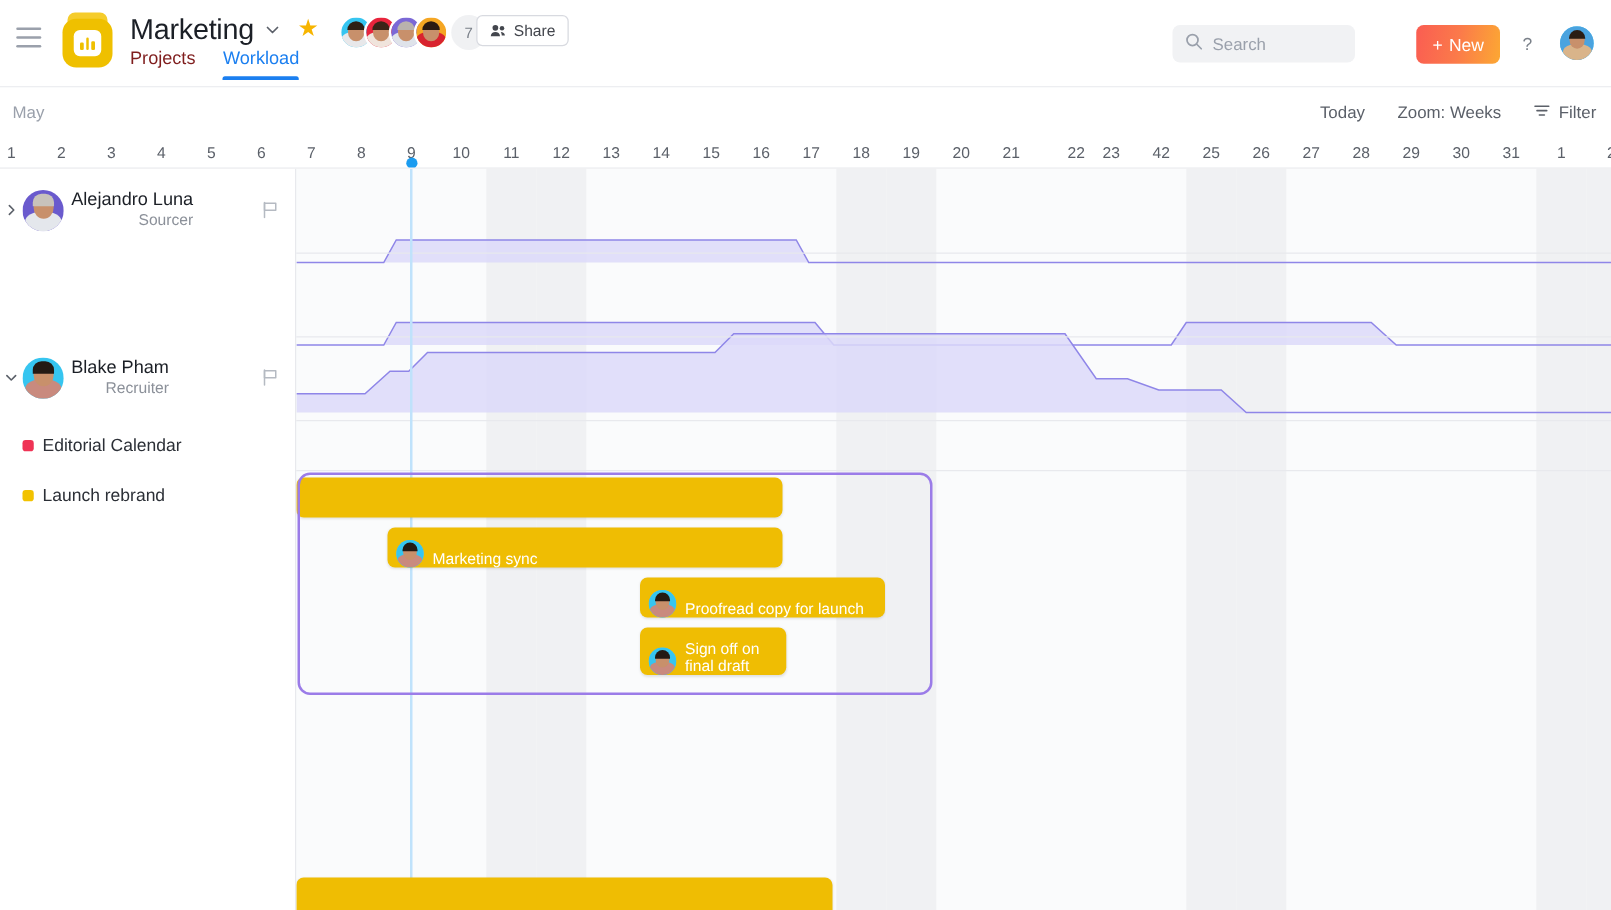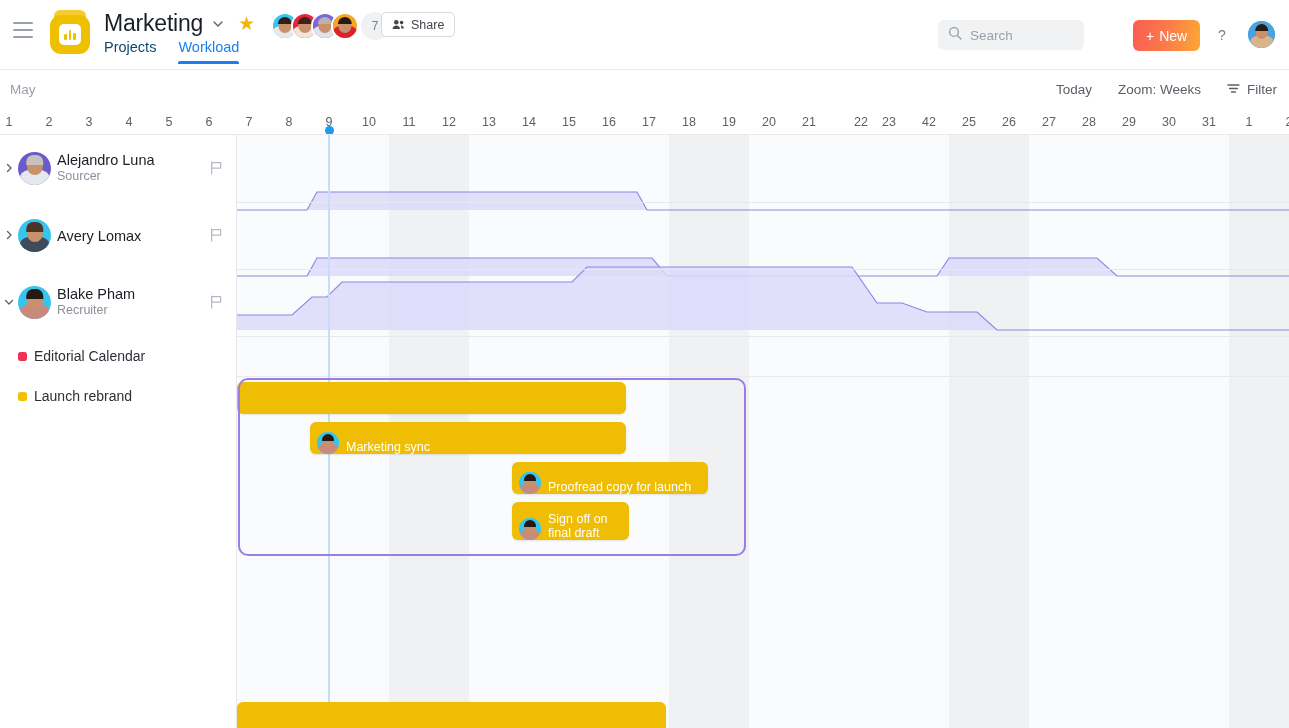--- a/index.html
+++ b/index.html
@@ -52,21 +52,21 @@
     white-space: nowrap; cursor: pointer;
   }
   .caret-title {
     position: absolute; left: 210px; top: 16px; width: 16px; height: 16px; cursor: pointer;
   }
   .caret-title svg { display: block; }
   .star { position: absolute; left: 238px; top: 14px; font-size: 19px; color: #f7b500; cursor: pointer; line-height: 19px; }
 
   .tabs { position: absolute; left: 104px; top: 39px; display: flex; gap: 22px; }
   .tab {
-    font-size: 14.5px; color: #0c4a6e; padding-bottom: 9px; cursor: pointer;
+    font-size: 14.5px; color: #7f1d1d; padding-bottom: 9px; cursor: pointer;
     position: relative; white-space: nowrap;
   }
   .tab.active { color: #1b7ff0; }
   .tab.active::after {
     content: ""; position: absolute; left: 0; right: 0; bottom: 0; height: 3px;
     background: #1b7ff0; border-radius: 2px 2px 0 0;
   }
 
   .avgroup { position: absolute; left: 271px; top: 12px; display: flex; align-items: center; }
   .av {
@@ -137,21 +137,21 @@
     font-size: 12.5px; color: #5b6069;
   }
 
   
   .gridarea {
     position: absolute; left: 0; top: 135px; width: 1289px; height: 593px;
     overflow: hidden; background: #fafbfc;
   }
   .sidebar {
     position: absolute; left: 0; top: 0; width: 237px; height: 593px;
-    background: #fff; z-index: 6; border-right: 1px solid #e8e9ed;
+    background: #fff; z-index: 6; border-right: 1px solid #e8e9ed; text-align: right;
   }
   .timeline {
     position: absolute; left: 237px; top: 0; width: 1052px; height: 593px;
     background: #fafbfc;
   }
   .weekend {
     position: absolute; top: 0; height: 593px; background: #eceef0; opacity: .75;
   }
   .todayline { position: absolute; top: 0; width: 2px; height: 593px; background: #bfe2fb; z-index: 3; }
   .todaydot {
@@ -432,39 +432,20 @@
           </div>
           <div class="rowtext" style="top: 17px;">
             <div class="rowname">Alejandro Luna</div>
             <div class="rowrole">Sourcer</div>
           </div>
           <div class="flag" style="top: 26px;"><svg width="13" height="14" viewBox="0 0 13 14">
               <path d="M1.6 1v12" stroke="#b5bac2" stroke-width="1.2" stroke-linecap="round"></path>
               <path d="M1.6 1.6h9v5.6h-9z" stroke="#b5bac2" stroke-width="1.2" fill="none" stroke-linejoin="round"></path>
             </svg></div>
         </div>
-        <div class="srow" style="top: 67px; height: 67px;">
-          <div class="chev" style="top: 26px;"><svg width="14" height="14" viewBox="0 0 14 14">
-              <path d="M5.5 3.5L9 7l-3.5 3.5" stroke="#5b6069" stroke-width="1.3" fill="none" stroke-linecap="round" stroke-linejoin="round"></path>
-            </svg></div>
-          <div class="rowav" style="top: 17px;">
-            <div class="face" style="background:#36c5f0">
-              <div class="s" style="bottom:0;width:29.700000000000003px;height:16.200000000000003px;background:#3f4a5a"></div>
-              <div class="h" style="top:5.4px;width:16.200000000000003px;height:17.55px;background:#c8906b;border-radius:50%"></div>
-              <div class="h" style="top:3.375px;width:17.55px;height:9.450000000000001px;background:#4a3526;border-radius:7px 7px 0 0"></div>
-            </div>
-          </div>
-          <div class="rowtext" style="top: 26px;">
-            <div class="rowname">Avery Lomax</div>
-          </div>
-          <div class="flag" style="top: 26px;"><svg width="13" height="14" viewBox="0 0 13 14">
-              <path d="M1.6 1v12" stroke="#b5bac2" stroke-width="1.2" stroke-linecap="round"></path>
-              <path d="M1.6 1.6h9v5.6h-9z" stroke="#b5bac2" stroke-width="1.2" fill="none" stroke-linejoin="round"></path>
-            </svg></div>
-        </div>
         <div class="srow" style="top: 134px; height: 67px;">
           <div class="chev" style="top: 26px;"><svg width="14" height="14" viewBox="0 0 14 14">
               <path d="M3.5 5.5L7 9l3.5-3.5" stroke="#5b6069" stroke-width="1.3" fill="none" stroke-linecap="round" stroke-linejoin="round"></path>
             </svg></div>
           <div class="rowav" style="top: 17px;">
             <div class="face" style="background:#36c5f0">
               <div class="s" style="bottom:0;width:29.700000000000003px;height:16.200000000000003px;background:#c98a7e"></div>
               <div class="h" style="top:5.4px;width:16.200000000000003px;height:17.55px;background:#c8906b;border-radius:50%"></div>
               <div class="h" style="top:3.375px;width:17.55px;height:9.450000000000001px;background:#231a14;border-radius:7px 7px 0 0"></div>
             </div>

